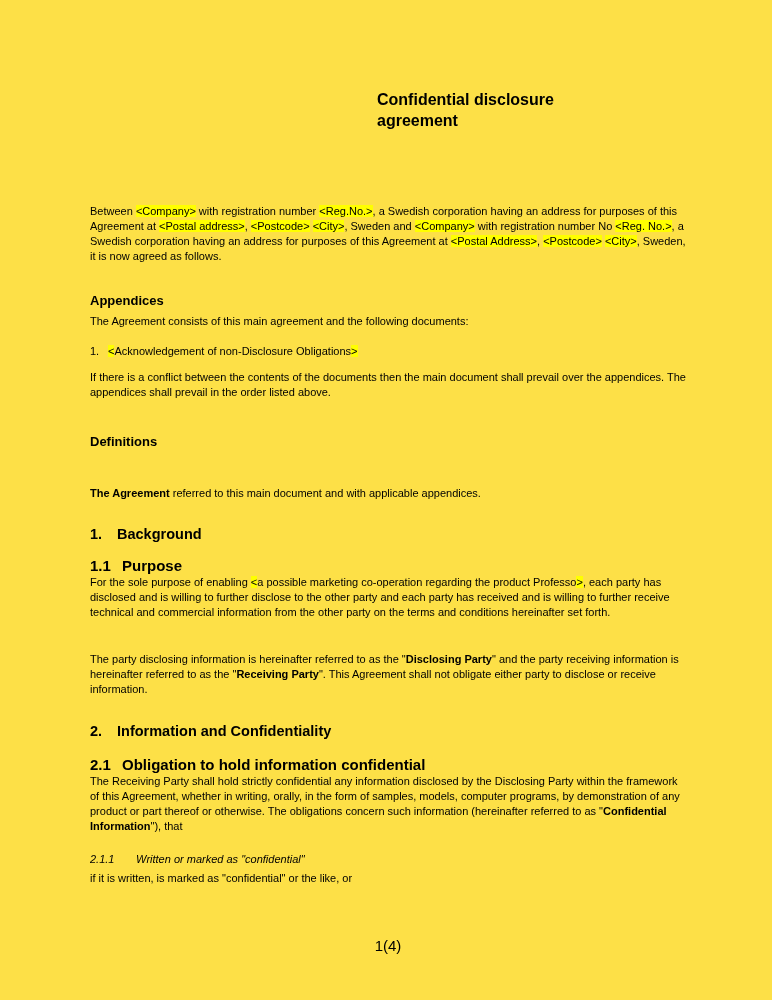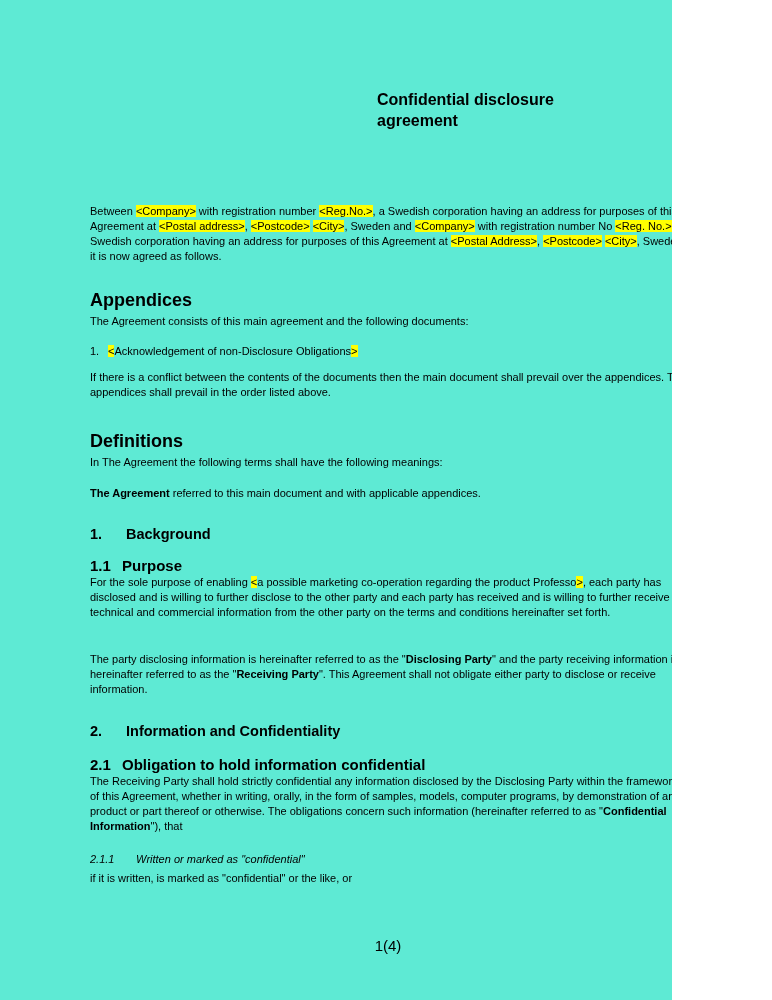--- a/index.html
+++ b/index.html
@@ -1,21 +1,21 @@
 <!DOCTYPE html>
 <html><head>
 <meta charset="utf-8">
 <style>
   * { margin: 0; padding: 0; box-sizing: border-box; }
   html, body { background: #ffffff; }
   .page {
     position: relative;
-    width: 672px;
+    width: 772px;
     height: 1000px;
-    background: #5eead4;
+    background: #fde047;
     font-family: "Liberation Sans", sans-serif;
     color: #000000;
     overflow: hidden;
   }
   .block {
     position: absolute;
     left: 90px;
     width: 596px;
   }
   .doc-title {
@@ -26,27 +26,27 @@
     font-size: 16px;
     line-height: 21px;
     font-weight: bold;
   }
   .body-text {
     font-size: 11px;
     line-height: 15px;
     font-weight: normal;
   }
   .h-plain {
-    font-size: 18px;
+    font-size: 13px;
     line-height: 17px;
     font-weight: bold;
   }
   .h-num-1 { font-size: 14.5px; line-height: 18px; font-weight: bold; }
   .h-num-1 .num { position: absolute; left: 0; }
-  .h-num-1 .txt { display: inline-block; margin-left: 36px; }
+  .h-num-1 .txt { display: inline-block; margin-left: 27px; }
   .h-num-2 { font-size: 15px; line-height: 15px; font-weight: bold; }
   .h-num-2 .num { position: absolute; left: 0; }
   .h-num-2 .txt { display: inline-block; margin-left: 32px; }
   .h-num-3 { font-size: 11px; line-height: 15px; font-style: italic; font-weight: normal; }
   .h-num-3 .num { position: absolute; left: 0; }
   .h-num-3 .txt { display: inline-block; margin-left: 46px; }
   .list-item { font-size: 11px; line-height: 15px; }
   .list-item .num { position: absolute; left: 0; }
   .list-item .txt { display: inline-block; margin-left: 18px; }
   .hl { background-color: #ffff00; }
@@ -76,21 +76,20 @@
 
   <div class="block list-item" style="top:344px">
     <span class="num">1.</span>
     <span class="txt"><span class="hl">&lt;</span><span>Acknowledgement of non-Disclosure Obligations</span><span class="hl">&gt;</span></span>
   </div>
 
   <p class="block body-text" style="top:370px">If there is a conflict between the contents of the documents then the main document shall prevail over the appendices. The appendices shall prevail in the order listed above.</p>
 
   <div class="block h-plain" style="top:433px">Definitions</div>
 
-  <p class="block body-text" style="top:455px">In The Agreement the following terms shall have the following meanings:</p>
 
   <p class="block body-text" style="top:486px"><span class="b">The Agreement</span><span> referred to this main document and with applicable appendices.</span></p>
 
   <div class="block h-num-1" style="top:525px">
     <span class="num">1.</span>
     <span class="txt">Background</span>
   </div>
 
   <div class="block h-num-2" style="top:558px">
     <span class="num">1.1</span>

